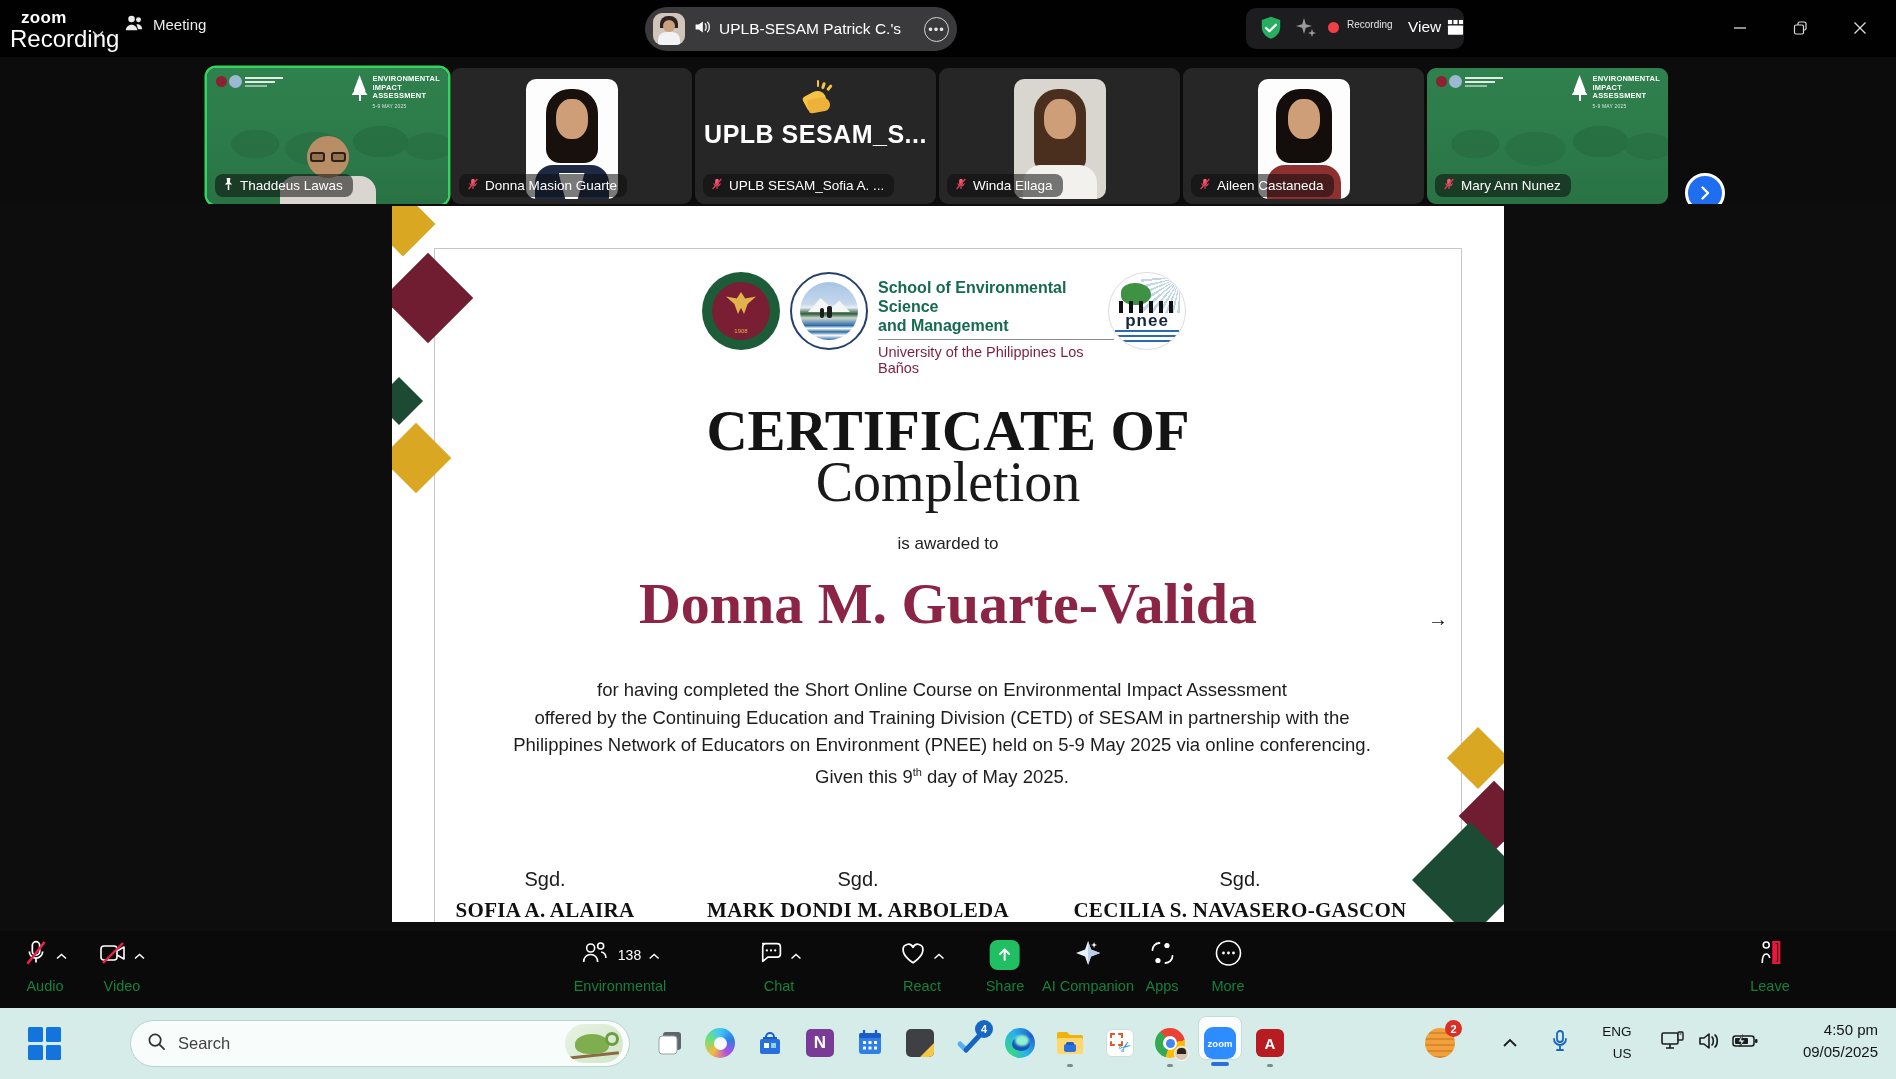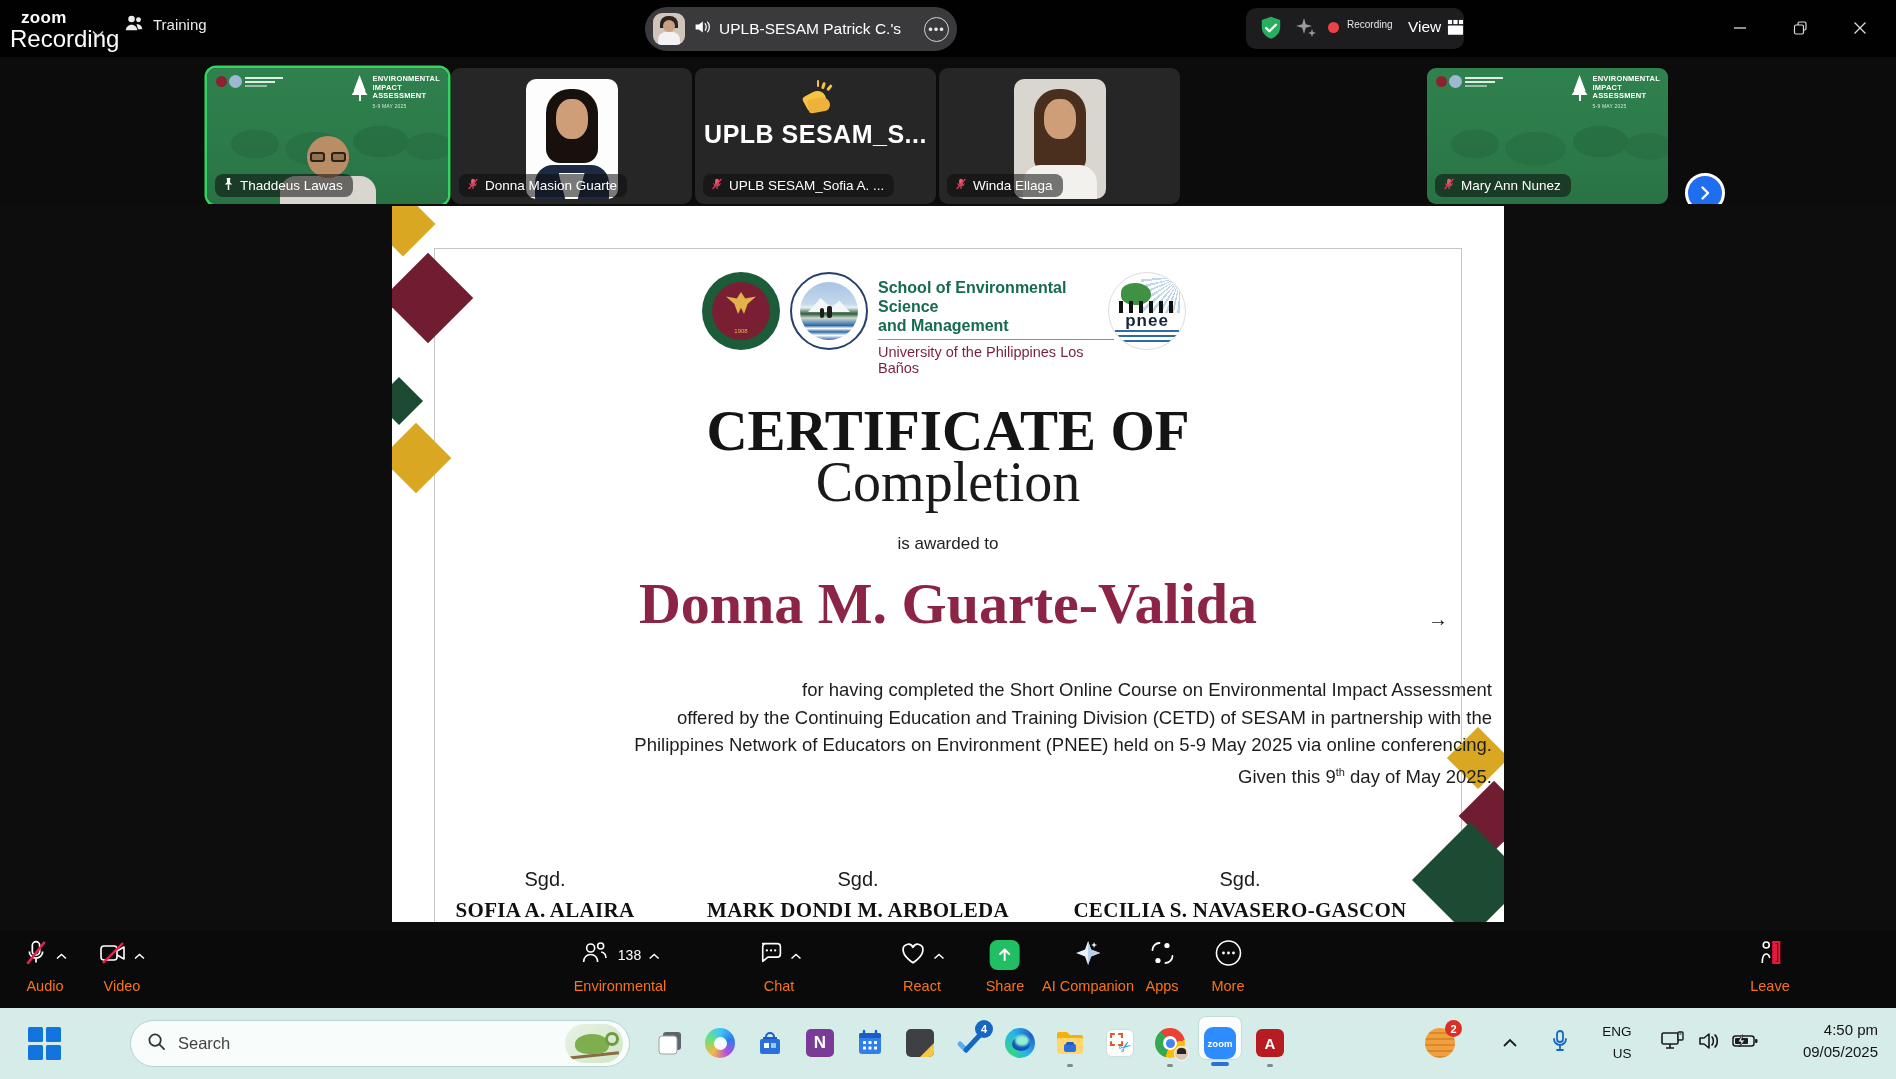--- a/index.html
+++ b/index.html
@@ -92,31 +92,31 @@
 .seal-pnee{left:716px;top:66px;width:78px;height:78px;background:#fff;border:1px solid #dcdcdc;overflow:hidden}
 .seal-pnee .rays{position:absolute;right:4px;top:4px;width:40px;height:36px;background:repeating-conic-gradient(from 200deg at 100% 0,#b9d2e8 0 4deg,#fff 4deg 9deg);border-radius:0 50% 0 0;opacity:.9}
 .seal-pnee .tree{position:absolute;left:12px;top:10px;width:30px;height:22px;background:#3f9143;border-radius:50% 60% 55% 50%}
 .seal-pnee .figs{position:absolute;left:10px;top:28px;width:58px;height:12px;background:repeating-linear-gradient(90deg,#111 0 4px,transparent 4px 10px)}
 .seal-pnee .word{position:absolute;left:0;right:0;top:38px;text-align:center;font-weight:700;font-size:17px;color:#16243c;letter-spacing:1px}
 .seal-pnee .waves{position:absolute;left:6px;right:6px;bottom:5px;height:14px;background:repeating-linear-gradient(180deg,#2c6aa8 0 2px,#fff 2px 5px)}
 .cert-title1{position:absolute;left:0;right:0;top:192px;text-align:center;font-family:"Liberation Serif",serif;font-weight:700;font-size:57px;letter-spacing:0;color:#141414}
 .cert-title2{position:absolute;left:0;right:0;top:244px;text-align:center;font-family:"Liberation Serif",serif;font-weight:400;font-size:56px;color:#1a1a1a}
 .cert-award{position:absolute;left:0;right:0;top:328px;text-align:center;font-size:17px;color:#222}
 .cert-name{position:absolute;left:0;right:0;top:364px;text-align:center;font-family:"Liberation Serif",serif;font-weight:700;font-size:58px;color:#8b2445}
-.cert-body{position:absolute;left:0;right:12px;top:470px;text-align:right;font-size:18.5px;line-height:27.5px;color:#1d1d1d}
+.cert-body{position:absolute;left:0;right:12px;top:470px;text-align:center;font-size:18.5px;line-height:27.5px;color:#1d1d1d}
 .cert-body sup{font-size:11px}
 .sgd-col{position:absolute;top:662px;width:380px;text-align:center}
 .sgd-col .sgd{font-size:20px;color:#1b1b1b}
 .sgd-col .nm{margin-top:7px;font-family:"Liberation Serif",serif;font-weight:700;font-size:21px;letter-spacing:.3px;color:#111;white-space:nowrap}
 .pointer-arrow{position:absolute;left:1036px;top:402px;color:#111;font-size:20px}
 
 .zbar{position:absolute;left:0;top:931px;width:1896px;height:77px;background:#0a0a0a}
 .zitem{position:absolute;top:8px;transform:translateX(-50%);display:flex;flex-direction:column;align-items:center;gap:7px;color:#fff}
 .zitem .row{display:flex;align-items:center;gap:7px;height:32px}
-.zitem .lbl{font-size:14.5px;color:#f97316;white-space:nowrap}
+.zitem .lbl{font-size:14.5px;color:#15803d;white-space:nowrap}
 .count{font-size:14px;color:#fff;margin-left:2px}
 .share-sq{width:30px;height:30px;border-radius:8px;background:#20bf63;display:flex;align-items:center;justify-content:center}
 
 .taskbar{position:absolute;left:0;top:1008px;width:1896px;height:71px;background:#d5ece8}
 .tbi{position:absolute;top:50%;transform:translate(-50%,-50%);display:flex;align-items:center;justify-content:center}
 .start{width:34px;height:34px;display:grid;grid-template-columns:15px 15px;grid-template-rows:15px 15px;gap:3px}
 .start i{background:#1374dd;border-radius:1.5px}
 .searchpill{position:absolute;left:130px;top:1020px;width:500px;height:47px;background:rgba(255,255,255,.82);border:1px solid #b7d4cf;border-radius:24px;display:flex;align-items:center;padding:0 6px 0 16px;gap:12px}
 .searchpill .stxt{color:#414141;font-size:16.5px;flex:1}
 .cham{width:58px;height:39px;border-radius:20px;position:relative;overflow:hidden;background:linear-gradient(135deg,#e9f2e4,#cfe6c8)}
@@ -143,21 +143,21 @@
     <div class="brand-chev"><svg width="12" height="8" viewBox="0 0 12 8">
           <path d="M1 1.5 6 6.5 11 1.5" stroke="#cfcfcf" stroke-width="1.6" fill="none"></path>
         </svg></div>
     <div class="tab-meeting">
       <span><svg width="20" height="18" viewBox="0 0 24 22">
             <circle cx="9" cy="6" r="4" fill="#ececec"></circle>
             <path d="M2 20c0-4 3-7 7-7s7 3 7 7z" fill="#ececec"></path>
             <circle cx="17.5" cy="7" r="3" fill="#ececec"></circle>
             <path d="M15 12.5c3.5-.5 7 2 7 6h-5" fill="#ececec"></path>
           </svg></span>
-      <span>Training</span>
+      <span>Meeting</span>
     </div>
     <div class="pill">
       <div class="pill-avatar">
           <div class="hair"></div>
           <div class="face"></div>
           <div class="body"></div>
         </div>
       <span><svg width="18" height="16" viewBox="0 0 22 20">
             <path d="M3 7h4l5-4v14l-5-4H3z" fill="#fff"></path>
             <path d="M15 6c1.6 1.2 1.6 6.8 0 8M18 4c2.8 2 2.8 10 0 12" stroke="#fff" stroke-width="1.6" fill="none" stroke-linecap="round"></path>
@@ -289,20 +289,35 @@
       <div class="npill">
         <span><svg width="14" height="14" viewBox="0 0 24 24">
               <path d="M12 3a3.2 3.2 0 0 0-3.2 3.2v5a3.2 3.2 0 0 0 6.4 0v-5A3.2 3.2 0 0 0 12 3z" fill="#ee5c70"></path>
               <path d="M6.3 11a5.8 5.8 0 0 0 11.4 0M12 17v3.4" stroke="#ee5c70" stroke-width="1.7" fill="none"></path>
               <path d="M4.5 20.5 19.5 3.5" stroke="#e8344e" stroke-width="2.4"></path>
             </svg></span>
         <span>Winda Ellaga</span>
       </div>
     </div>
 
+    <div class="tile" style="left:1183px">
+      <div class="portrait aileen">
+          <div class="hair"></div>
+          <div class="face"></div>
+          <div class="body"></div>
+        </div>
+      <div class="npill">
+        <span><svg width="14" height="14" viewBox="0 0 24 24">
+              <path d="M12 3a3.2 3.2 0 0 0-3.2 3.2v5a3.2 3.2 0 0 0 6.4 0v-5A3.2 3.2 0 0 0 12 3z" fill="#ee5c70"></path>
+              <path d="M6.3 11a5.8 5.8 0 0 0 11.4 0M12 17v3.4" stroke="#ee5c70" stroke-width="1.7" fill="none"></path>
+              <path d="M4.5 20.5 19.5 3.5" stroke="#e8344e" stroke-width="2.4"></path>
+            </svg></span>
+        <span>Aileen Castaneda</span>
+      </div>
+    </div>
 
     <div class="tile" style="left:1427px">
       <div class="eiabg">
         <div class="eia-band"></div>
         <div class="eia-c1"></div>
           <div class="eia-c2"></div>
         <div class="eia-bars">
             <i></i>
             <i></i>
             <i></i>

